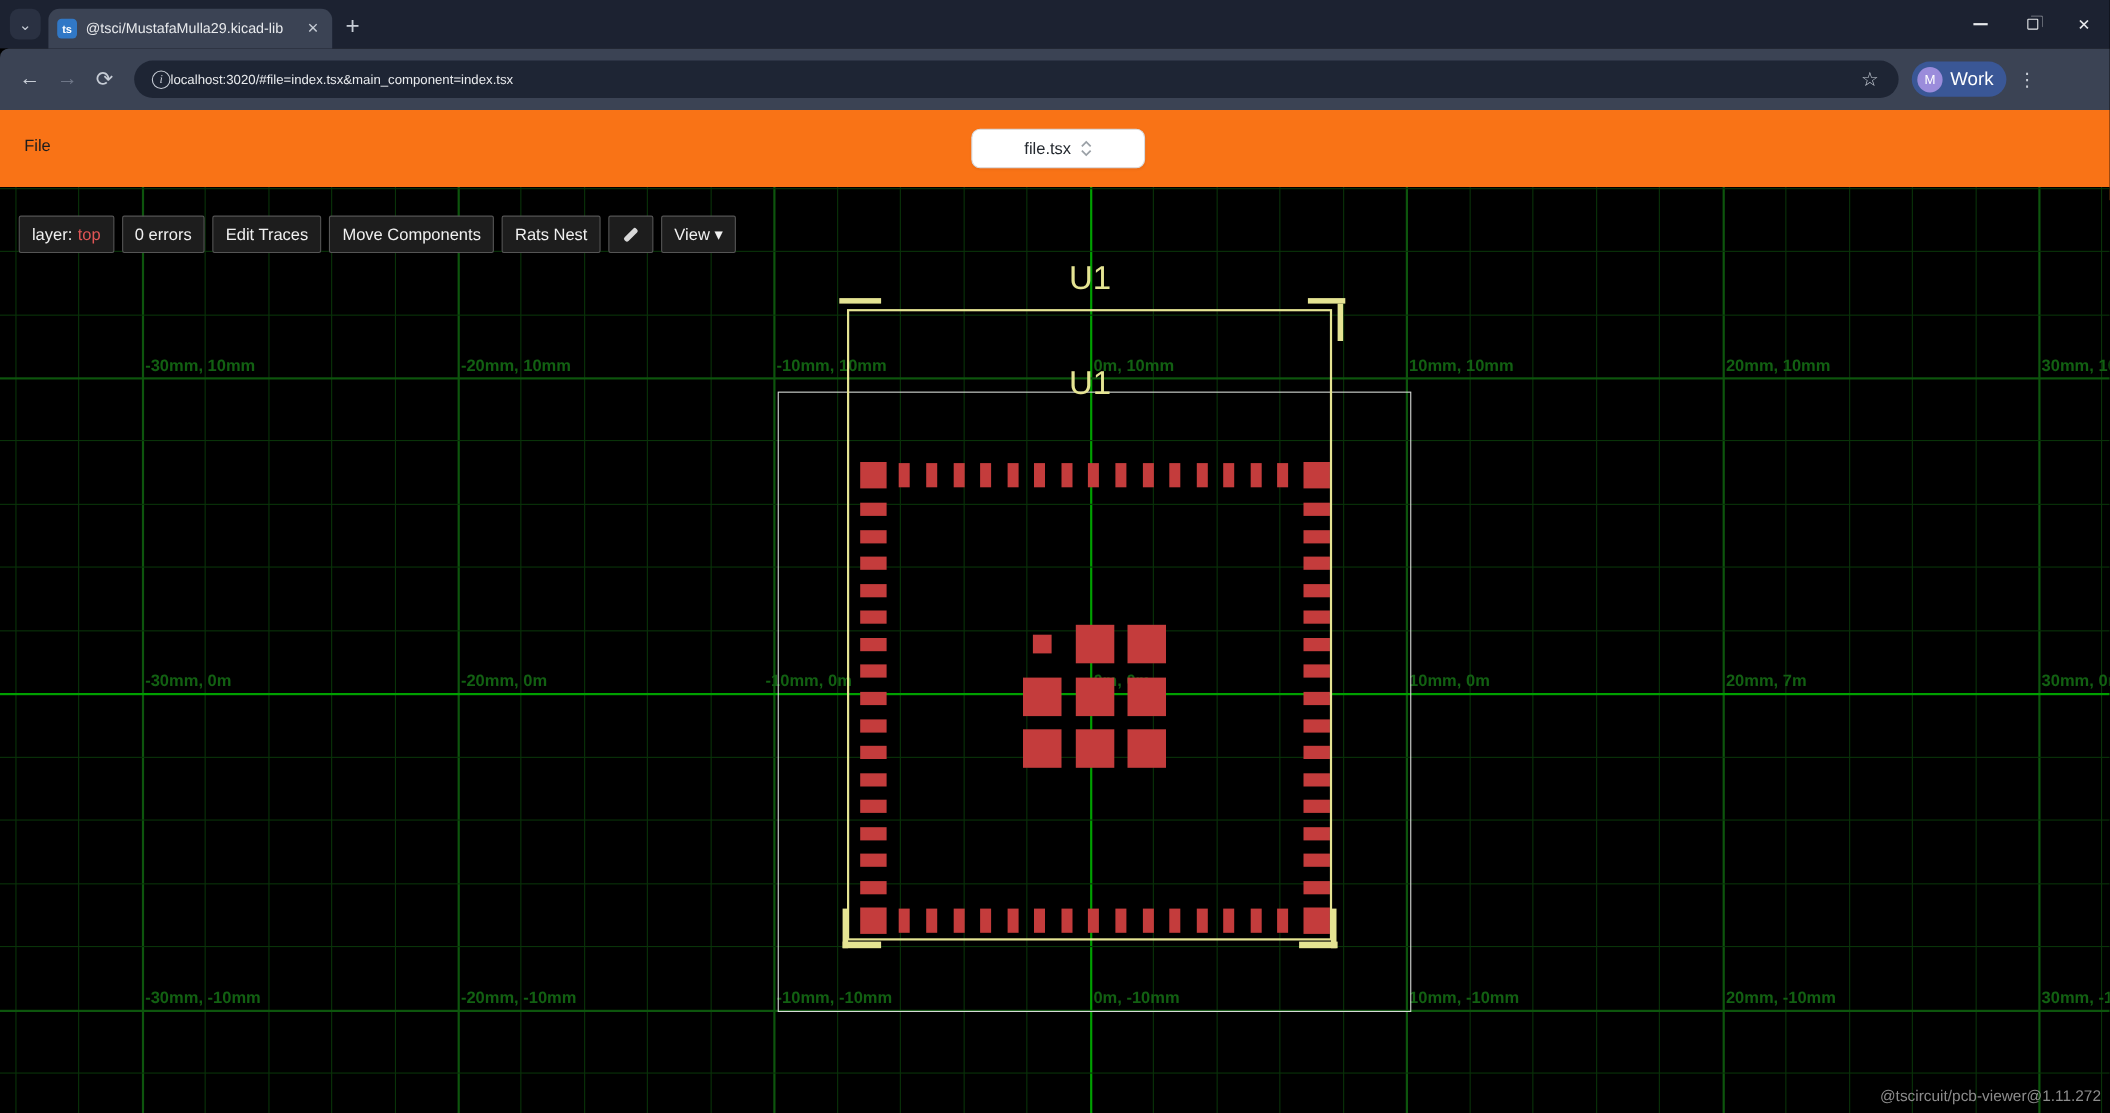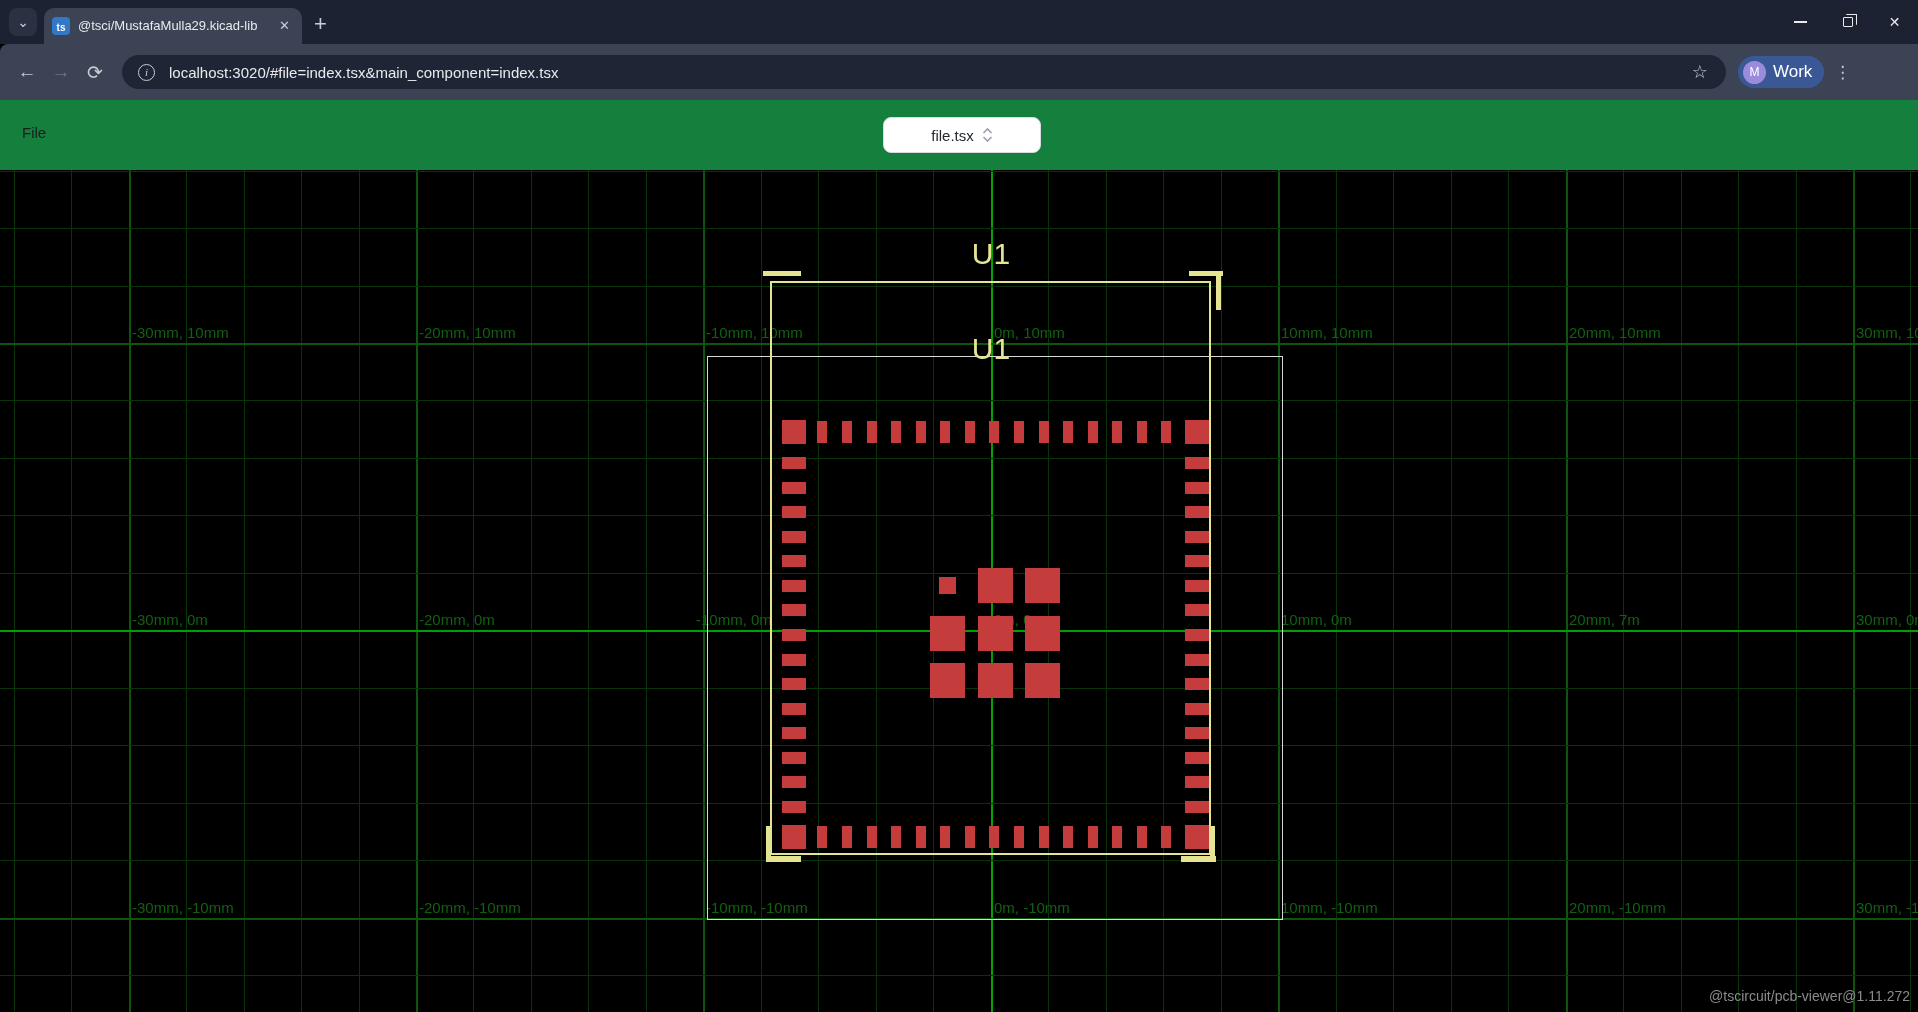--- a/index.html
+++ b/index.html
@@ -26,48 +26,48 @@
   .win-restore-box{position:relative; width:10px; height:10px; border:1.5px solid var(--chrome-text); border-radius:1px;}
   .win-restore-box::before{content:""; position:absolute; top:-4.5px; left:2.5px; width:10px; height:10px; border:1.5px solid var(--chrome-text); border-left:none; border-bottom:none; border-radius:1px;}
 
   
   .btoolbar{position:absolute; left:0; top:44px; width:100%; height:56px; background:var(--chrome-mid); display:flex; align-items:center; border-radius:8px 0 0 0;}
   .nav-ico{width:34px; height:34px; display:flex; align-items:center; justify-content:center; font-size:19px; color:var(--icon-gray);}
   .nav-ico.back{margin-left:10px;}
   .nav-ico.fwd{color:var(--icon-dim);}
   .url-pill{flex:0 0 auto; width:1604px; height:34px; margin-left:10px; background:var(--url-pill); border-radius:17px; display:flex; align-items:center; padding:0 12px;}
   .info-ico{width:17px; height:17px; border:1.6px solid var(--icon-gray); border-radius:50%; color:var(--icon-gray); font-size:11px; font-style:italic; font-family:"Liberation Serif", serif; display:flex; align-items:center; justify-content:center; margin-left:4px;}
-  .url-text{margin-left:14px; color:var(--chrome-text); font-size:15px; white-space:nowrap; flex:1;}
+  .url-text{color:var(--chrome-text); font-size:12px; white-space:nowrap; flex:1;}
   .star{color:var(--icon-gray); font-size:18px; margin-right:6px;}
   .profile{display:flex; align-items:center; background:#3a5796; border-radius:17px; height:32px; padding:0 12px 0 5px; margin-left:12px;}
   .avatar{width:23px; height:23px; border-radius:50%; background:#9b8cdb; color:#fff; font-size:12px; display:flex; align-items:center; justify-content:center;}
   .profile-name{color:#fff; font-size:17px; margin-left:7px;}
   .kebab{color:var(--icon-gray); font-size:17px; margin:0 14px 0 10px; letter-spacing:0;}
 
   
-  .app-header{position:absolute; left:0; top:100px; width:100%; height:82px; background:#15803d;}
+  .app-header{position:absolute; left:0; top:100px; width:100%; height:82px; background:#f97316;}
   .file-menu{position:absolute; left:22px; top:24px; font-size:15px; color:#1b1c1e;}
   .file-selector{position:absolute; left:883px; top:17px; width:158px; height:36px; border:1px solid #d8dce1; border-radius:8px; background:#fff; box-shadow:0 1px 2px rgba(0,0,0,.05); display:flex; align-items:center; justify-content:center; gap:8px;}
   .file-selector .val{font-size:15px; color:#24292f;}
   .view-switch{position:absolute; right:6px; top:17px; height:42px; background:#f1f2f4; border-radius:10px; display:flex; align-items:center; padding:0 10px; gap:18px;}
   .view-opt{display:flex; align-items:center; gap:7px; font-size:15px; color:#5f6469;}
   .view-opt.active{background:#fff; border:1px solid #e3e5e8; box-shadow:0 1px 2px rgba(0,0,0,.08); border-radius:8px; height:34px; padding:0 12px; color:#111; font-weight:bold;}
   .dot{width:9px; height:9px; border-radius:50%; background:#4c8df6;}
   .view-more{color:#5f6469; font-size:17px; letter-spacing:1px; padding-right:4px;}
 
   
   .canvas{position:absolute; left:0; top:170px; width:1918px; height:842px; background:#000; overflow:hidden;}
   .gl{position:absolute;}
   .gl.v{top:0; bottom:0; width:1px; background:var(--minor);}
   .gl.v.major{width:2px; background:var(--major);}
   .gl.v.axis{width:2px; background:var(--axis);}
   .gl.h{left:0; right:0; height:1px; background:var(--minor);}
   .gl.h.major{height:2px; background:var(--major);}
   .gl.h.axis{height:2px; background:var(--axis);}
-  .grid-label{position:absolute; font-size:15px; font-weight:normal; color:var(--glabel); white-space:nowrap; z-index:2;text-align:center;}
+  .grid-label{position:absolute; font-size:15px; font-weight:bold; color:var(--glabel); white-space:nowrap; z-index:2;text-align:center;}
   .board{position:absolute; border:1.5px solid var(--board); z-index:3;}
   .silk{position:absolute; border:2px solid var(--silk); z-index:5;}
   .mark{position:absolute; background:var(--silk); z-index:5;}
   .pad{position:absolute; background:var(--pad); z-index:4;}
   .ref{position:absolute; transform:translate(-50%,-50%); color:var(--silk); font-size:30px; z-index:6;}
   .ctoolbar{position:absolute; left:17px; top:26px; display:flex; gap:7px; z-index:10;}
   .cbtn{background:#1d1d1d; border:1px solid #555; border-radius:2px; color:#f0f0f0; font-size:15px; padding:7px 11px; display:flex; align-items:center; min-height:33px;}
   .layer-val{color:#e05555; margin-left:5px;}
   .pencil{display:inline-block; width:15px; height:5px; background:#d8d8d8; border-radius:2px; transform:rotate(-45deg); margin:0 1px;}
   .version{position:absolute; right:8px; top:818px; color:#8c8c8c; font-size:14px; z-index:10;}
@@ -127,20 +127,34 @@
     <div class="file-selector">
       <span class="val">file.tsx</span>
       <svg width="11" height="18" viewBox="0 0 11 18">
         <path d="M1.5 7 L5.5 3 L9.5 7" stroke="#9aa0a6" fill="none" stroke-width="1.6"></path>
         <path d="M1.5 11 L5.5 15 L9.5 11" stroke="#9aa0a6" fill="none" stroke-width="1.6"></path>
       </svg>
     </div>
   </div>
 
   <div class="canvas">
+    <div class="ctoolbar">
+        <div class="cbtn">
+          <span>layer:</span>
+          <span class="layer-val">top</span>
+        </div>
+        <div class="cbtn">0 errors</div>
+        <div class="cbtn">Edit Traces</div>
+        <div class="cbtn">Move Components</div>
+        <div class="cbtn">Rats Nest</div>
+        <div class="cbtn">
+          <span class="pencil"></span>
+        </div>
+        <div class="cbtn">View ▾</div>
+      </div>
     <div class="version">@tscircuit/pcb-viewer@1.11.272</div>
   <div class="gl v minor" style="left: 13.64px;"></div>
       <div class="gl v minor" style="left: 71.12px;"></div>
       <div class="gl v major" style="left: 128.6px;"></div>
       <div class="gl v minor" style="left: 186.08px;"></div>
       <div class="gl v minor" style="left: 243.56px;"></div>
       <div class="gl v minor" style="left: 301.04px;"></div>
       <div class="gl v minor" style="left: 358.52px;"></div>
       <div class="gl v major" style="left: 416px;"></div>
       <div class="gl v minor" style="left: 473.48px;"></div>

